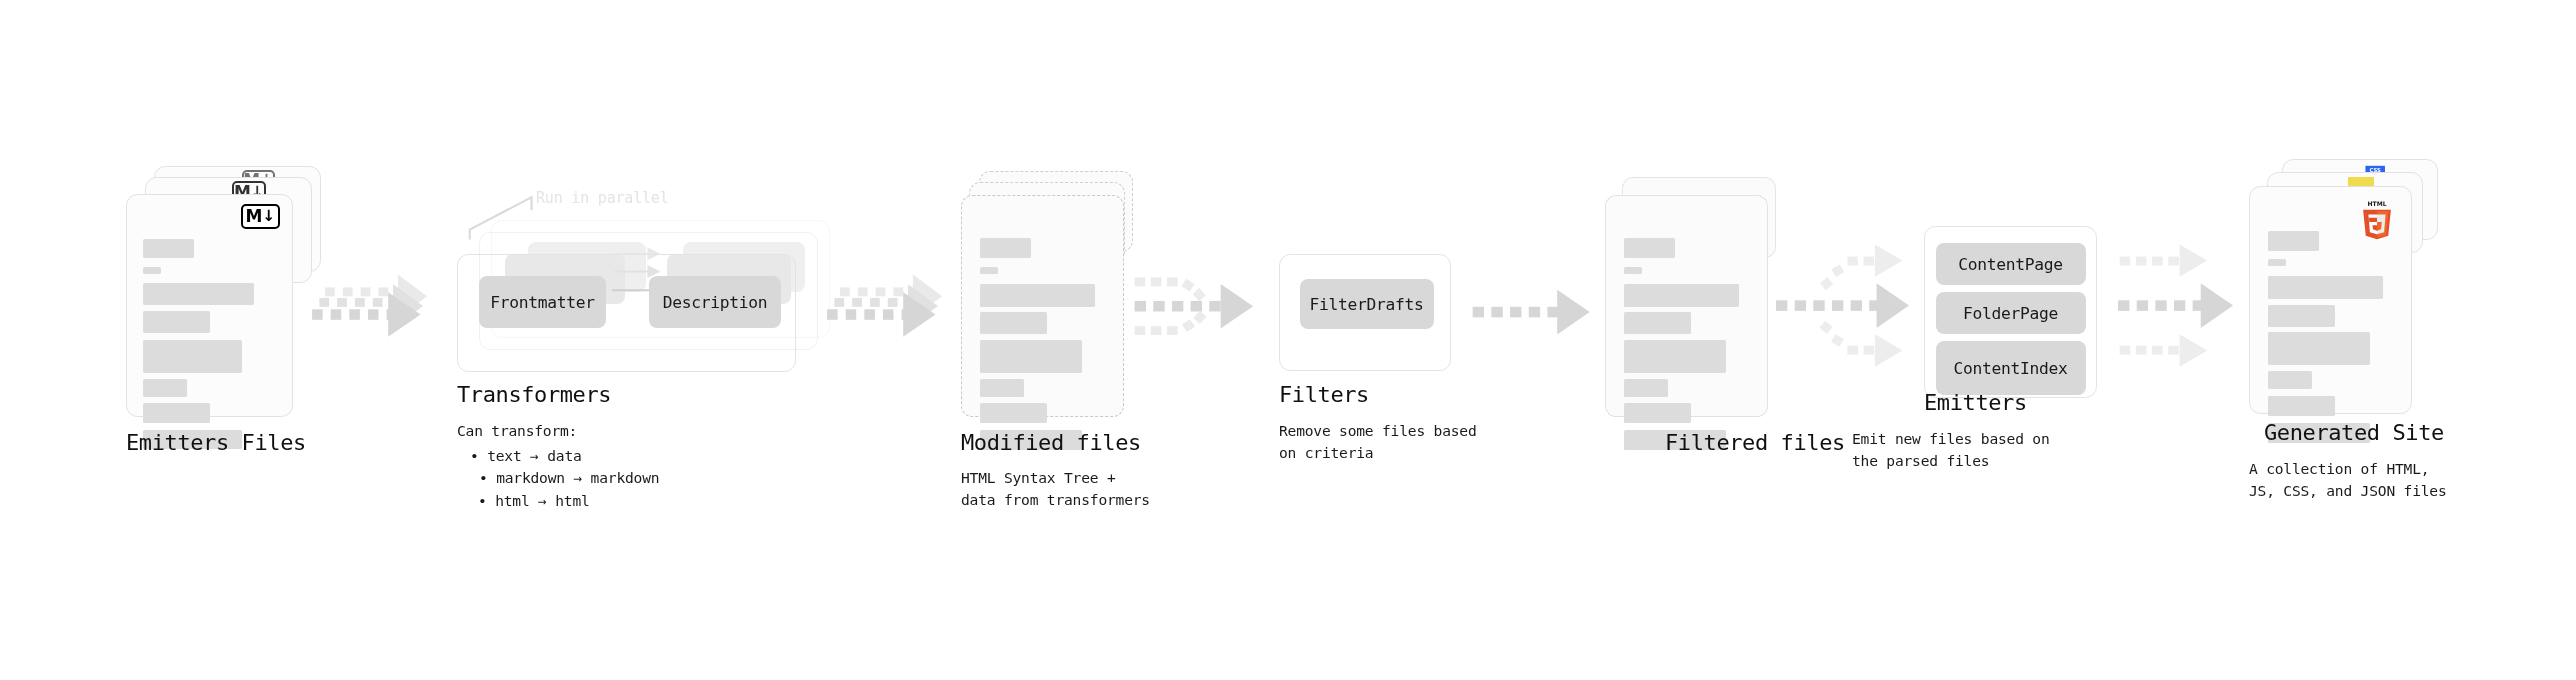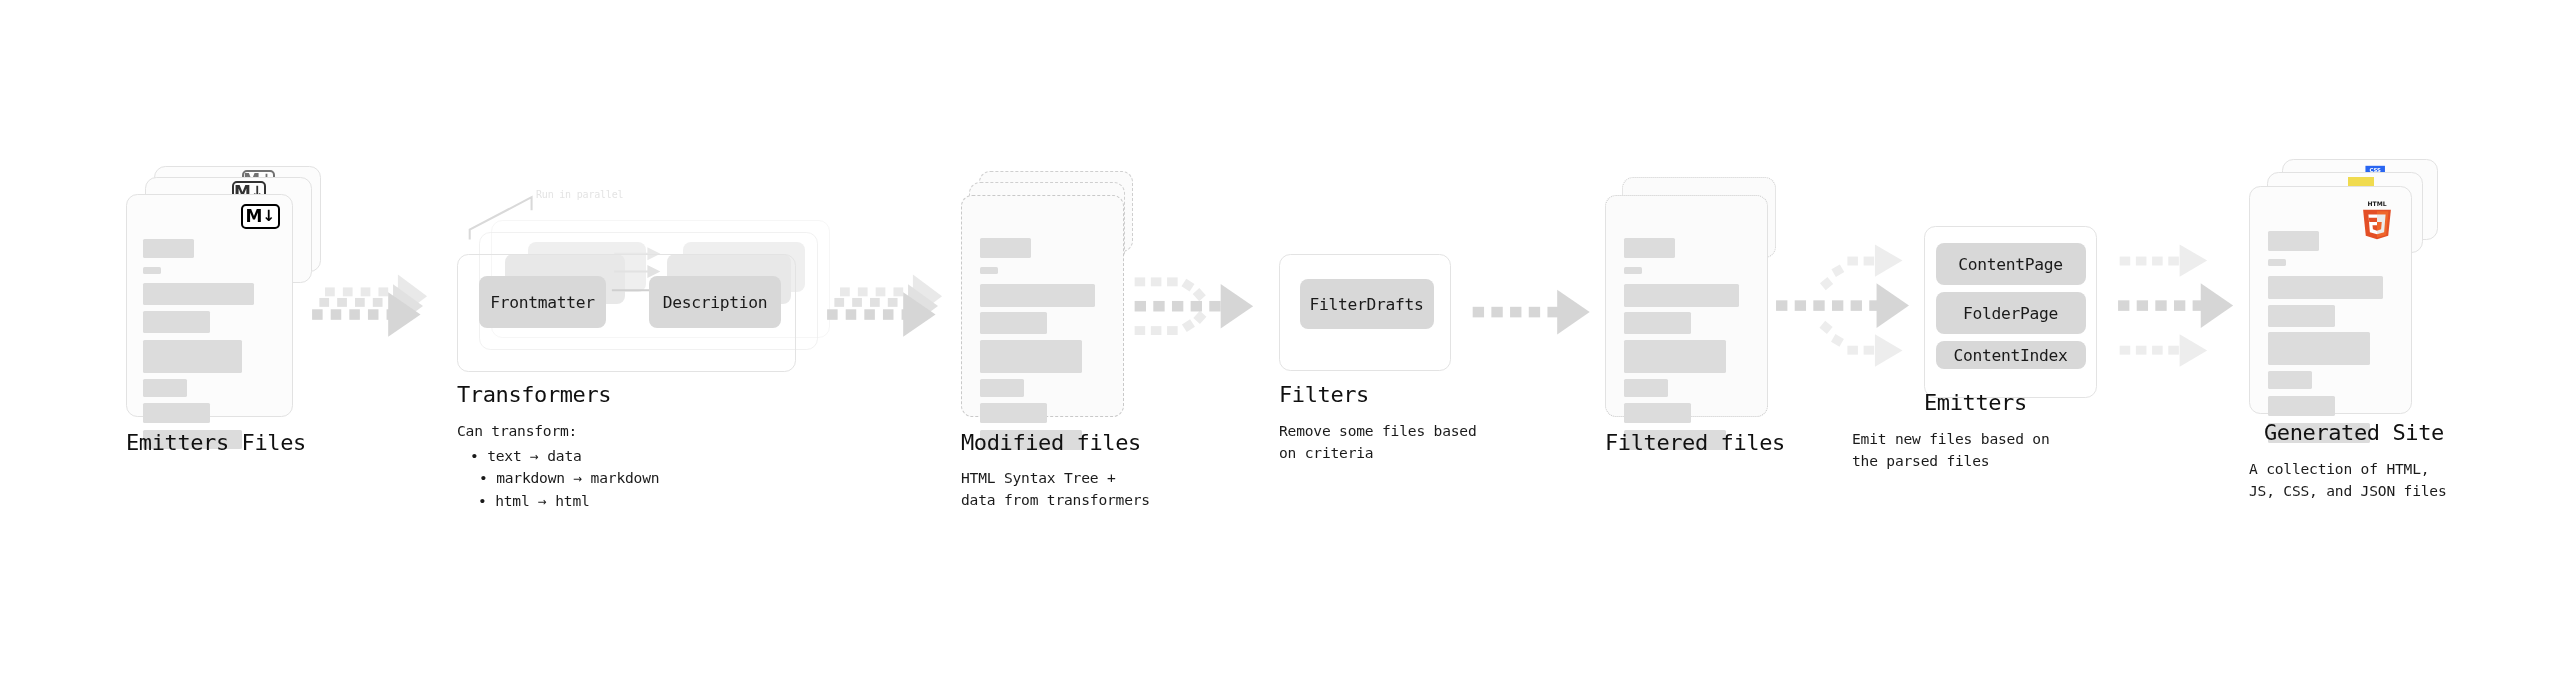--- a/index.html
+++ b/index.html
@@ -93,21 +93,21 @@
   .sub {
     position: absolute;
     font-size: 14.6px;
     line-height: 1.5;
     color: #1a1a1a;
     white-space: pre;
     letter-spacing: -0.2px;
   }
   .parallel-label {
     position: absolute;
-    font-size: 10px;
+    font-size: 15px;
     color: #e4e4e4;
     white-space: nowrap;
     letter-spacing: -0.2px;
   }
   .bullets { position: absolute; font-size: 14.6px; line-height: 1.62; color: #1a1a1a; white-space: pre; letter-spacing: -0.2px; }
 
   svg { position: absolute; overflow: visible; }
 </style>
 </head>
 <body>
@@ -316,21 +316,21 @@
         <div class="bar" style="left:18px;top:42px;width:51px;height:19.5px;"></div>
         <div class="bar" style="left:18px;top:71px;width:18px;height:6.5px;"></div>
         <div class="bar" style="left:18px;top:88px;width:115px;height:23px;"></div>
         <div class="bar" style="left:18px;top:116px;width:67px;height:22px;"></div>
         <div class="bar" style="left:18px;top:144px;width:102px;height:33px;"></div>
         <div class="bar" style="left:18px;top:183px;width:44px;height:18px;"></div>
         <div class="bar" style="left:18px;top:207px;width:67px;height:20.3px;"></div>
         <div class="bar" style="left:18px;top:234px;width:102px;height:19.5px;"></div>
       </div>
     </div>
-    <div class="title" style="left:1605px;top:430px;">Filtered files</div>
+    <div class="title" style="left:1665px;top:430px;">Filtered files</div>
   </div>
 
   <svg style="left:1776px;top:229px;width:146px;height:154px;" viewBox="0 0 180 190">
     <g fill="#ededed">
       <rect x="56" y="62" width="12" height="11" transform="rotate(-40 62 67)"></rect>
       <rect x="70" y="46" width="12" height="11" transform="rotate(-30 76 51)"></rect>
       <rect x="88" y="34" width="13" height="11"></rect>
         <rect x="108" y="34" width="13" height="11"></rect>
       <polygon points="122,19 156,39 122,59"></polygon>
     </g>
@@ -349,21 +349,21 @@
       <rect x="92" y="88" width="14" height="13"></rect>
         <rect x="115" y="88" width="14" height="13"></rect>
       <polygon points="124,67 164,94.5 124,122"></polygon>
     </g>
   </svg>
 
   <div class="node" style="left:0;top:0;">
     <div class="plugbox" style="left:1924px;top:226px;width:173px;height:172px;">
       <div class="pill" style="left:10.6px;top:16.3px;width:150px;height:42px;">ContentPage</div>
       <div class="pill" style="left:10.6px;top:65px;width:150px;height:42px;">FolderPage</div>
-      <div class="pill" style="left:10.6px;top:114px;width:150px;height:28px;">ContentIndex</div>
+      <div class="pill" style="left:10.6px;top:114px;width:150px;height:54px;">ContentIndex</div>
     </div>
     <div class="title" style="left:1924px;top:390px;">Emitters</div>
     <div class="sub" style="left:1824px;top:428px;margin-left:28px;">Emit new files based on
 the parsed files</div>
   </div>
 
   <svg style="left:2118px;top:229px;width:146px;height:154px;" viewBox="0 0 180 190">
     <g fill="#ededed">
       <rect x="2" y="34" width="13" height="11"></rect>
         <rect x="22" y="34" width="13" height="11"></rect>

